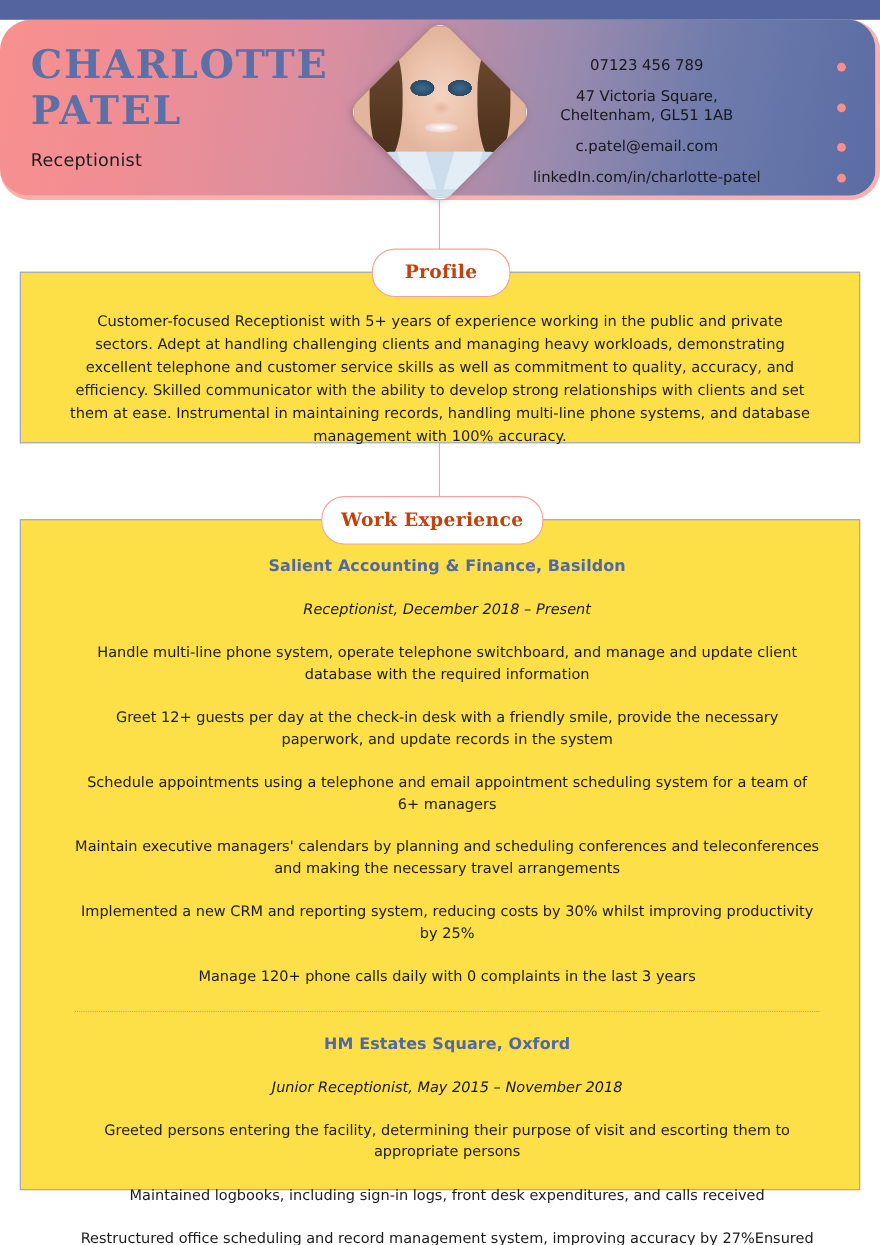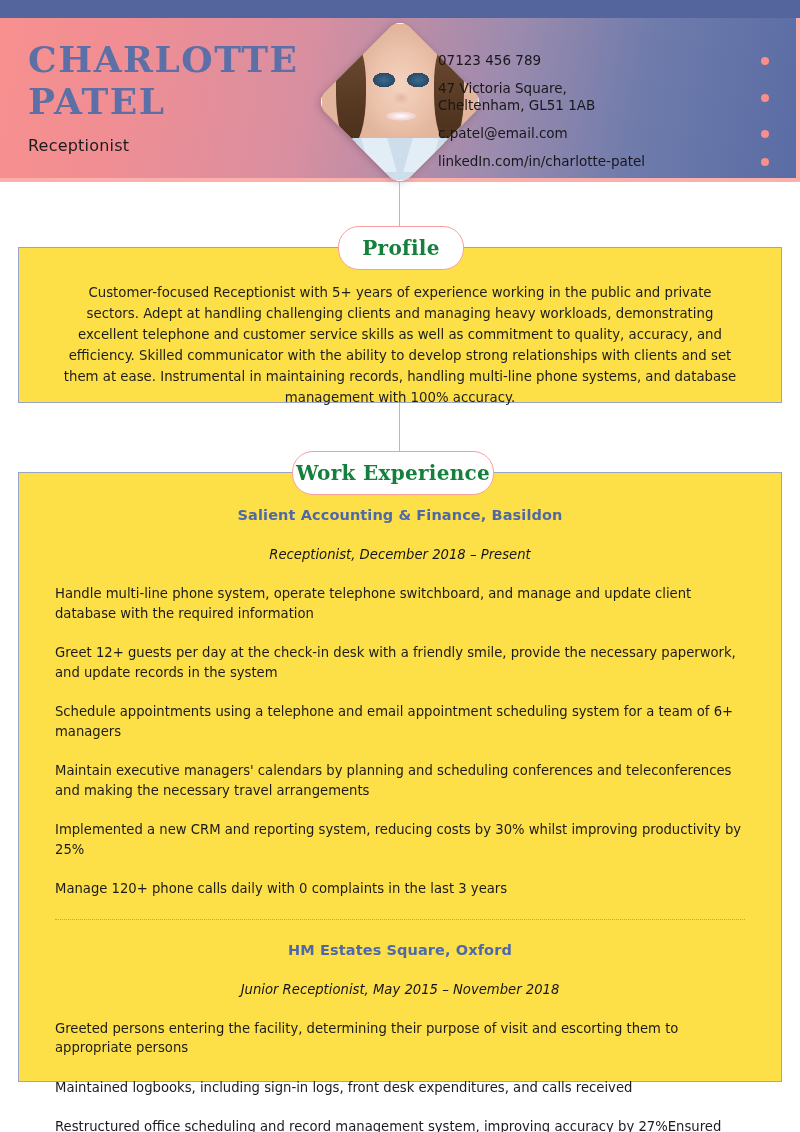--- a/index.html
+++ b/index.html
@@ -30,20 +30,21 @@
     background: #53659c;
   }
   .header {
     position: absolute;
     left: 0; top: 18px;
     width: 800px; height: 164px;
     background: linear-gradient(100deg, #f8908e 0%, #f08e94 16%, #d98fa0 38%, #9b8bae 63%, #6e7bab 80%, #5a6ca5 100%);
     border-right: 4px solid #fbb0ac;
     border-bottom: 4px solid #fbb0ac;
     box-sizing: border-box;
+    border-radius: 28px;
   }
 
   .name-block {
     position: absolute;
     left: 28px; top: 20px;
     width: 300px;
   }
   .name-line {
     font-family: "DejaVu Serif", serif;
     font-weight: 700;
@@ -114,21 +115,21 @@
     background: #e2edf6;
   }
   .photo-collar::before { left: 20px; transform: skewX(16deg); }
   .photo-collar::after  { right: 20px; transform: skewX(-16deg); }
 
   
   .contact {
     position: absolute;
     right: 58px; top: 34px;
     width: 300px;
-    text-align: left;
+    text-align: center;
   }
   .contact-row {
     position: relative;
     font-size: 13.5px;
     line-height: 17px;
     color: #17171c;
   }
   .contact-row + .contact-row { margin-top: 11px; }
   .contact-dot {
     position: absolute;
@@ -146,22 +147,22 @@
     z-index: 4;
     height: 42px;
     border: 1.6px solid #f8a09b;
     border-radius: 21px;
     background: #ffffff;
     display: flex;
     align-items: center;
     justify-content: center;
     font-family: "DejaVu Serif", serif;
     font-weight: 700;
-    font-size: 20px;
-    color: #15803d;
+    font-size: 17px;
+    color: #c2410c;
     letter-spacing: 0.3px;
     text-align: center;
   }
   .pill-profile {
     left: 338px; top: 226px; width: 124px;
   }
   .pill-work {
     left: 292px; top: 451px; width: 200px;
   }
 
@@ -170,21 +171,21 @@
     border: 1.3px solid #9aa4c7;
     background: #fde047;
     box-sizing: border-box;
   }
   .box-profile {
     left: 18px; top: 247px;
     width: 764px; height: 156px;
   }
   .box-work {
     left: 18px; top: 472px;
-    width: 764px; height: 610px;
+    width: 764px; height: 610px; padding-left: 13px;
   }
 
   
   .connector {
     position: absolute;
     width: 1.4px;
     background: #f8a09b;
     z-index: 2;
   }
   .conn-top     { left: 399px; top: 182px; height: 46px; }
@@ -214,21 +215,21 @@
     margin: 0 0 24px 0;
   }
   .job-role {
     text-align: center;
     font-size: 13.2px;
     font-style: italic;
     color: #16161a;
     margin: 0 0 22px 0;
   }
   .job-bullet {
-    text-align: left;
+    text-align: center;
     font-size: 13.2px;
     line-height: 19.5px;
     color: #1b1b1b;
     margin: 0 0 20px 0;
   }
   .job-divider {
     border: none;
     border-top: 1.2px dotted #9aa4c7;
     margin: 16px 0 22px 0;
   }

